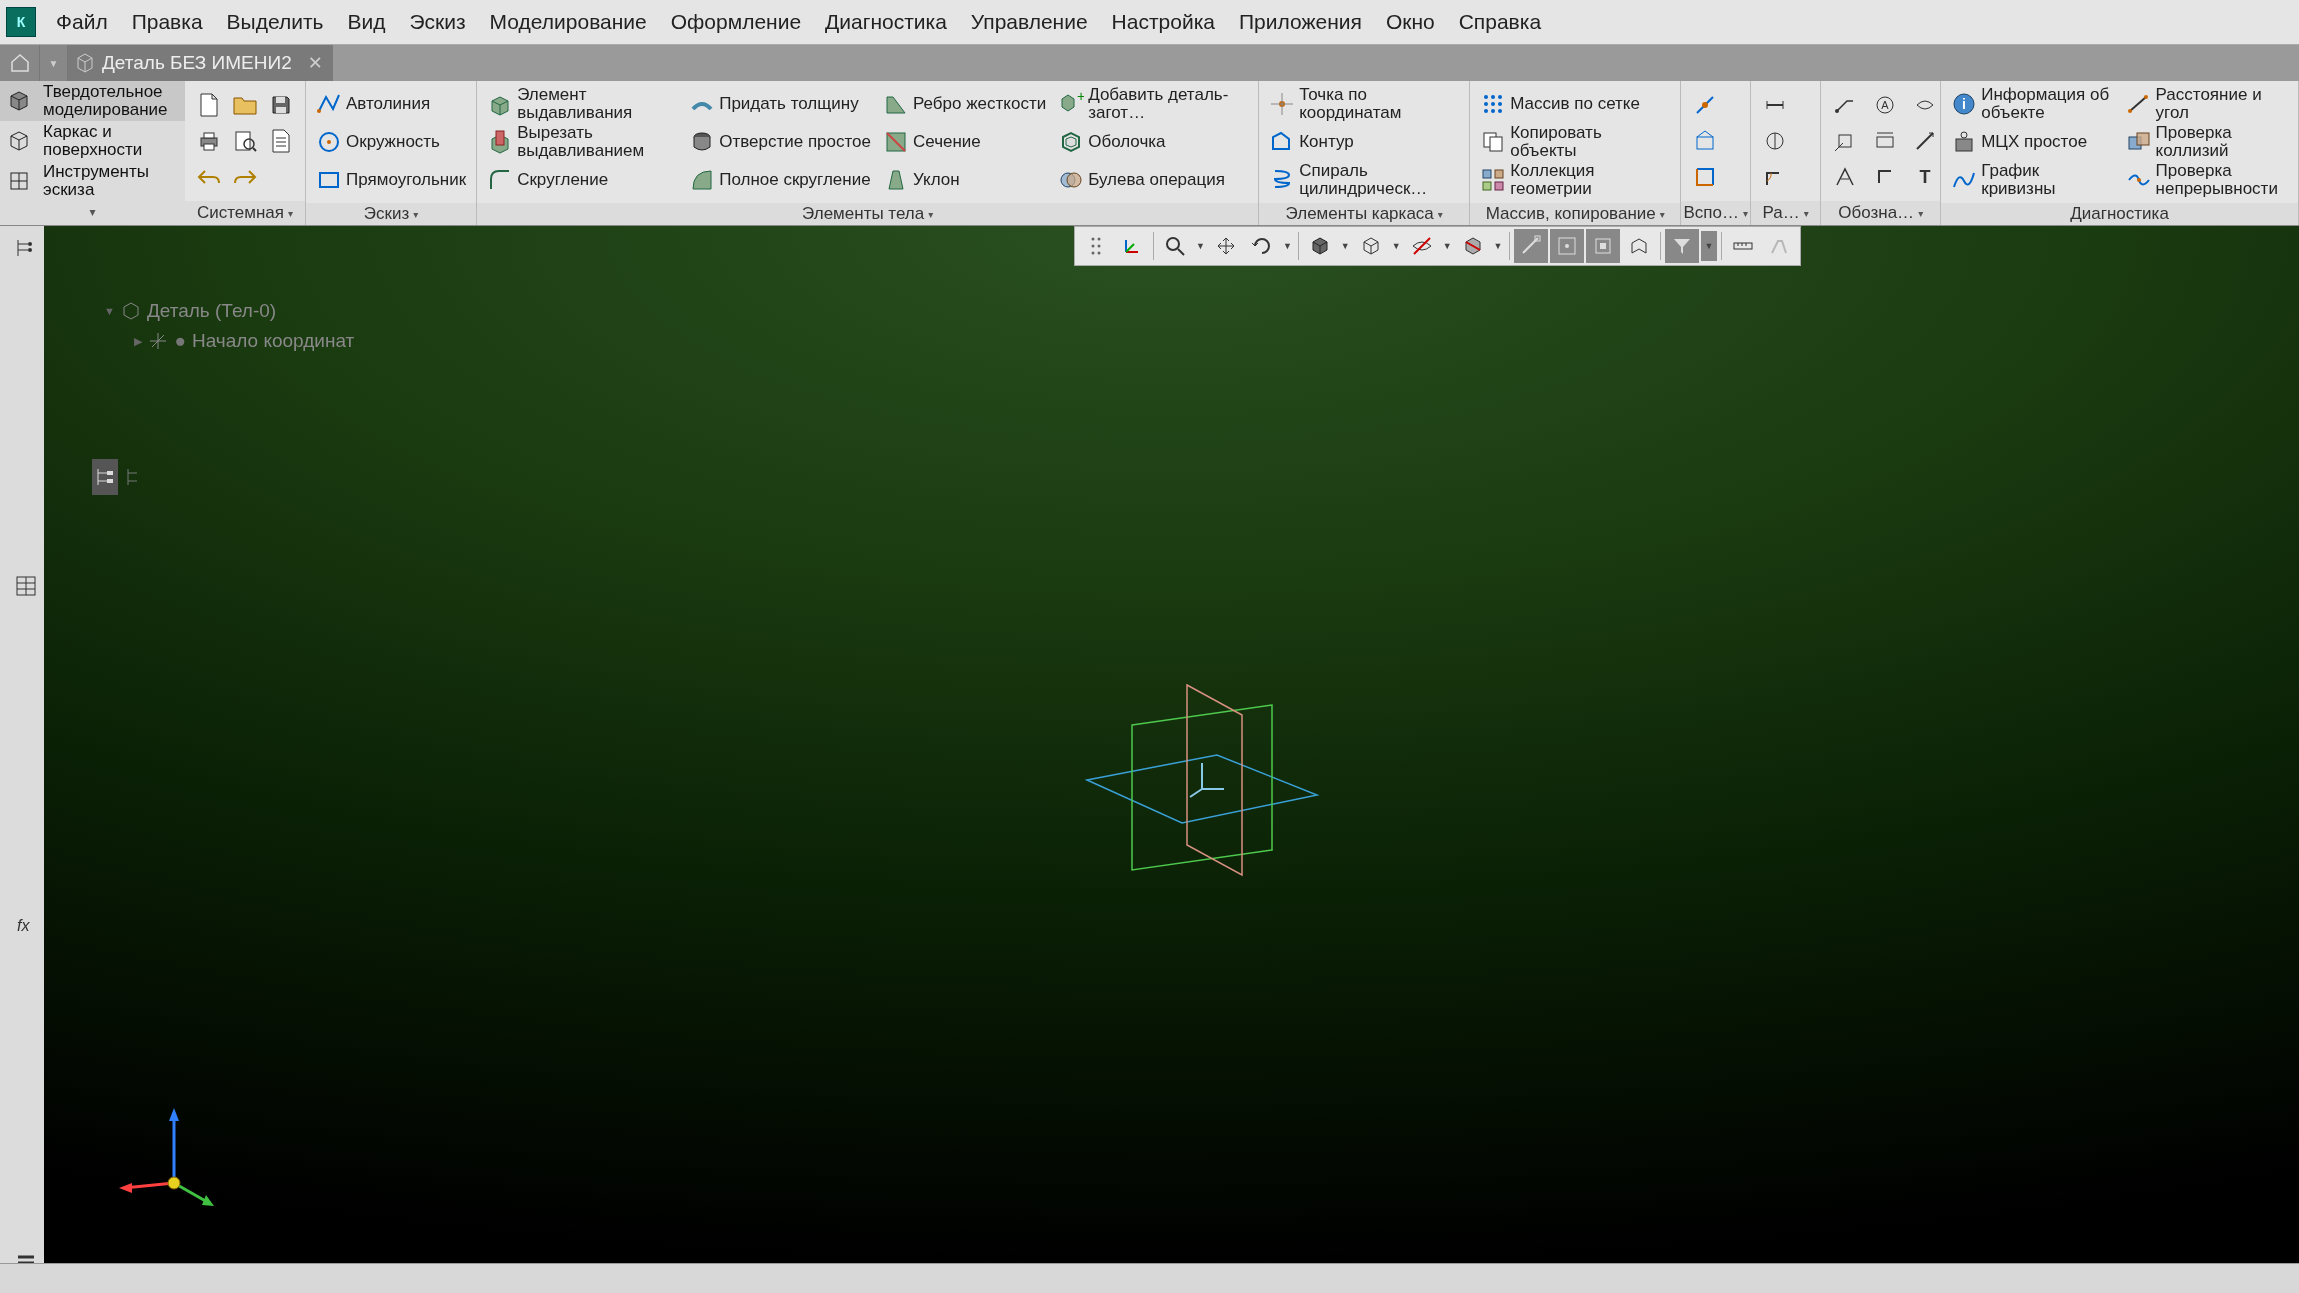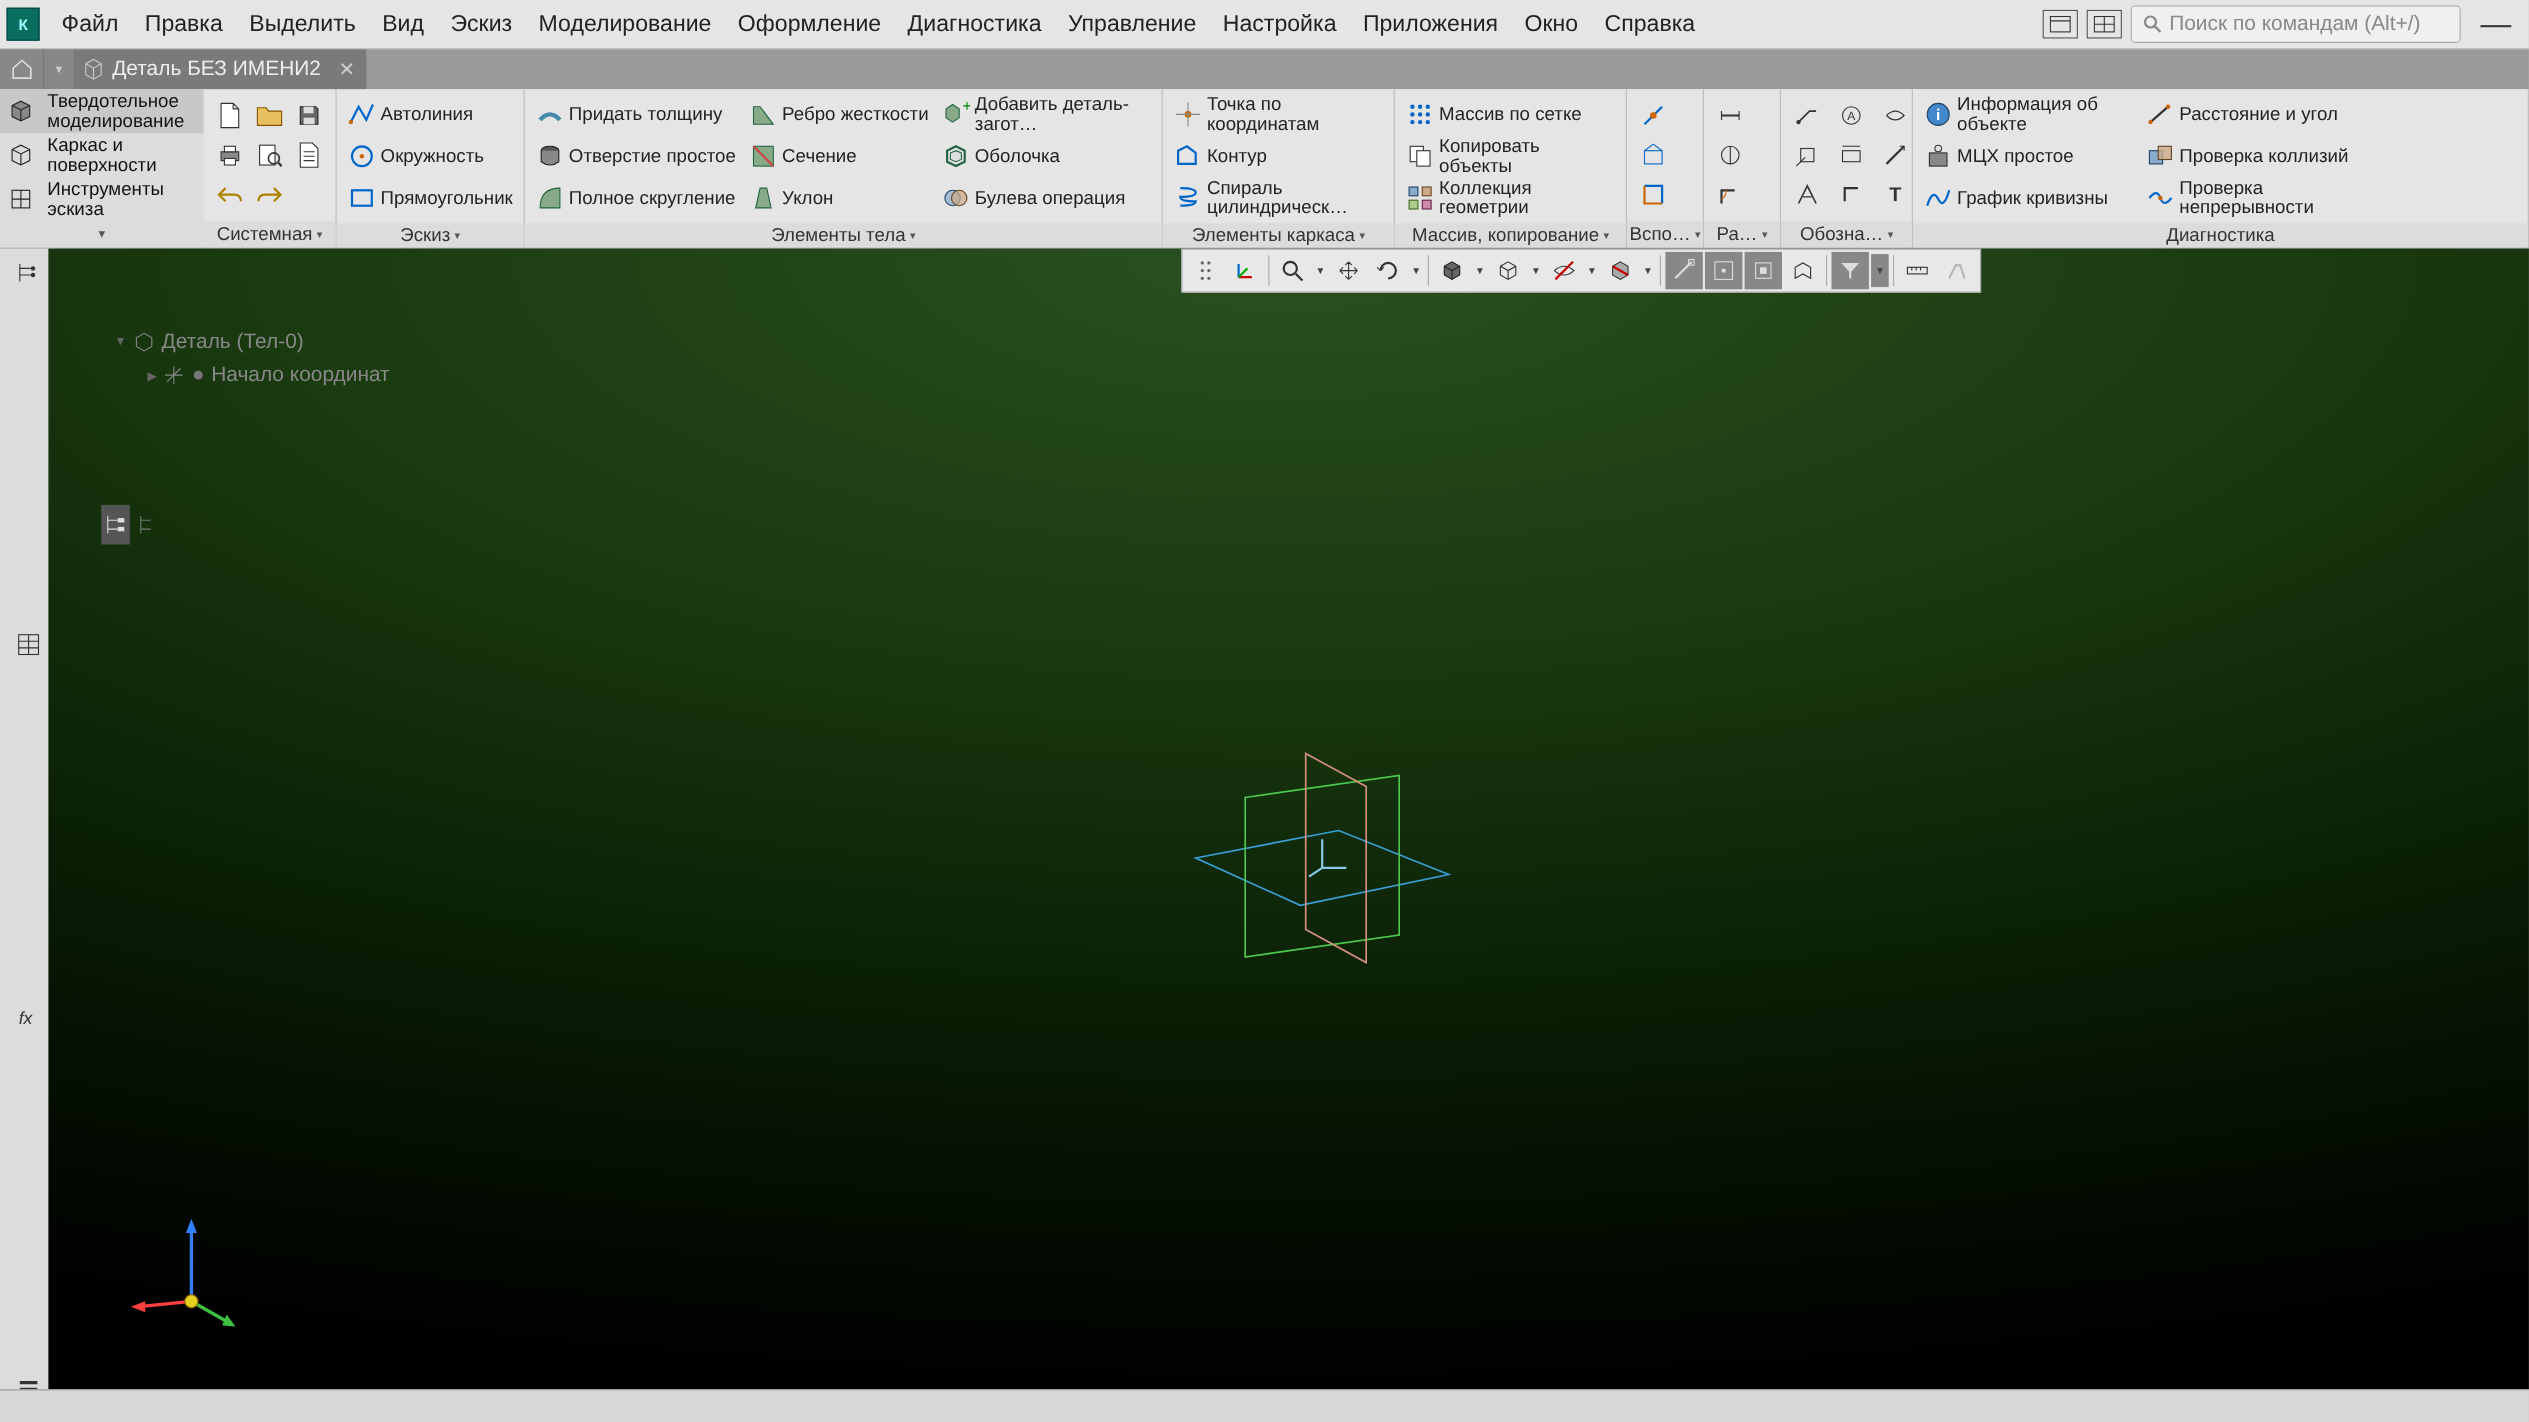--- a/index.html
+++ b/index.html
@@ -87,43 +87,20 @@
   <div class="menu-item">Вид</div>
   <div class="menu-item">Эскиз</div>
   <div class="menu-item">Моделирование</div>
   <div class="menu-item">Оформление</div>
   <div class="menu-item">Диагностика</div>
   <div class="menu-item">Управление</div>
   <div class="menu-item">Настройка</div>
   <div class="menu-item">Приложения</div>
   <div class="menu-item">Окно</div>
   <div class="menu-item">Справка</div>
-  <div class="menubar-right">
-    <div class="win-icon">
-        <svg width="20" height="16">
-          <rect x="1" y="1" width="18" height="14" fill="none" stroke="#333"></rect>
-          <line x1="1" y1="5" x2="19" y2="5" stroke="#333"></line>
-        </svg>
-      </div>
-    <div class="win-icon">
-        <svg width="20" height="16">
-          <rect x="1" y="1" width="18" height="14" fill="none" stroke="#333"></rect>
-          <line x1="10" y1="1" x2="10" y2="15" stroke="#333"></line>
-          <line x1="1" y1="8" x2="19" y2="8" stroke="#333"></line>
-        </svg>
-      </div>
-    <div class="search-box">
-      <svg width="18" height="18" style="margin-right:6px;">
-          <circle cx="7" cy="7" r="5" fill="none" stroke="#888" stroke-width="2"></circle>
-          <line x1="11" y1="11" x2="16" y2="16" stroke="#888" stroke-width="2"></line>
-        </svg>
-      <span>Поиск по командам (Alt+/)</span>
-    </div>
-    <div class="minimize-btn">—</div>
-  </div>
 </div>
 
 <div class="tabbar">
   <div class="home-tab">
       <svg width="22" height="20">
         <path d="M3 18 L3 9 L11 2 L19 9 L19 18 Z" fill="none" stroke="#ddd" stroke-width="1.5"></path>
       </svg>
     </div>
   <div class="home-drop">
       <span style="color:#ccc;font-size:10px;">▼</span>
@@ -259,20 +236,42 @@
         <span>Эскиз</span>
         <span class="dd">▾</span>
       </div>
   </div>
 
   <div class="rb-group">
     <div class="rb-body">
       <div class="rb-col">
         <div class="rb-btn-big">
           <svg class="rb-icon" viewBox="0 0 26 26">
+              <path d="M5 10 L13 6 L21 10 L21 20 L13 24 L5 20 Z" fill="#8a8" stroke="#264"></path>
+              <path d="M5 10 L13 14 L21 10 M13 14 L13 24" stroke="#264" fill="none"></path>
+            </svg>
+          <span class="rb-label two">Элемент выдавливания</span>
+        </div>
+        <div class="rb-btn-big">
+          <svg class="rb-icon" viewBox="0 0 26 26">
+              <path d="M5 10 L13 6 L21 10 L21 20 L13 24 L5 20 Z" fill="#8a8" stroke="#264"></path>
+              <rect x="9" y="2" width="8" height="14" fill="#c66" stroke="#822"></rect>
+            </svg>
+          <span class="rb-label two">Вырезать выдавливанием</span>
+        </div>
+        <div class="rb-btn-big">
+          <svg class="rb-icon" viewBox="0 0 26 26">
+              <path d="M4 22 L4 12 Q4 4 12 4 L22 4" fill="none" stroke="#264" stroke-width="2"></path>
+            </svg>
+          <span class="rb-label">Скругление</span>
+        </div>
+      </div>
+      <div class="rb-col">
+        <div class="rb-btn-big">
+          <svg class="rb-icon" viewBox="0 0 26 26">
               <path d="M4 18 Q13 8 22 18" fill="none" stroke="#48a" stroke-width="4"></path>
             </svg>
           <span class="rb-label two">Придать толщину</span>
         </div>
         <div class="rb-btn-big">
           <svg class="rb-icon" viewBox="0 0 26 26">
               <ellipse cx="13" cy="8" rx="8" ry="4" fill="#555" stroke="#222"></ellipse>
               <path d="M5 8 L5 18 Q13 24 21 18 L21 8" fill="#888" stroke="#222"></path>
             </svg>
           <span class="rb-label two">Отверстие простое</span>

